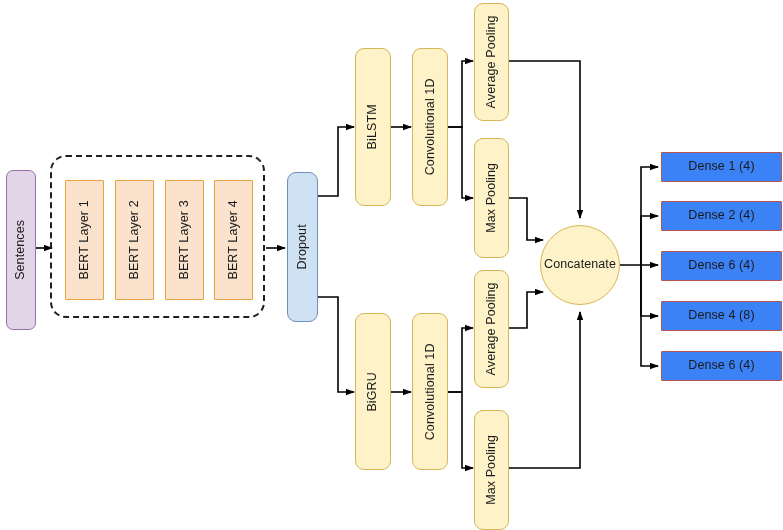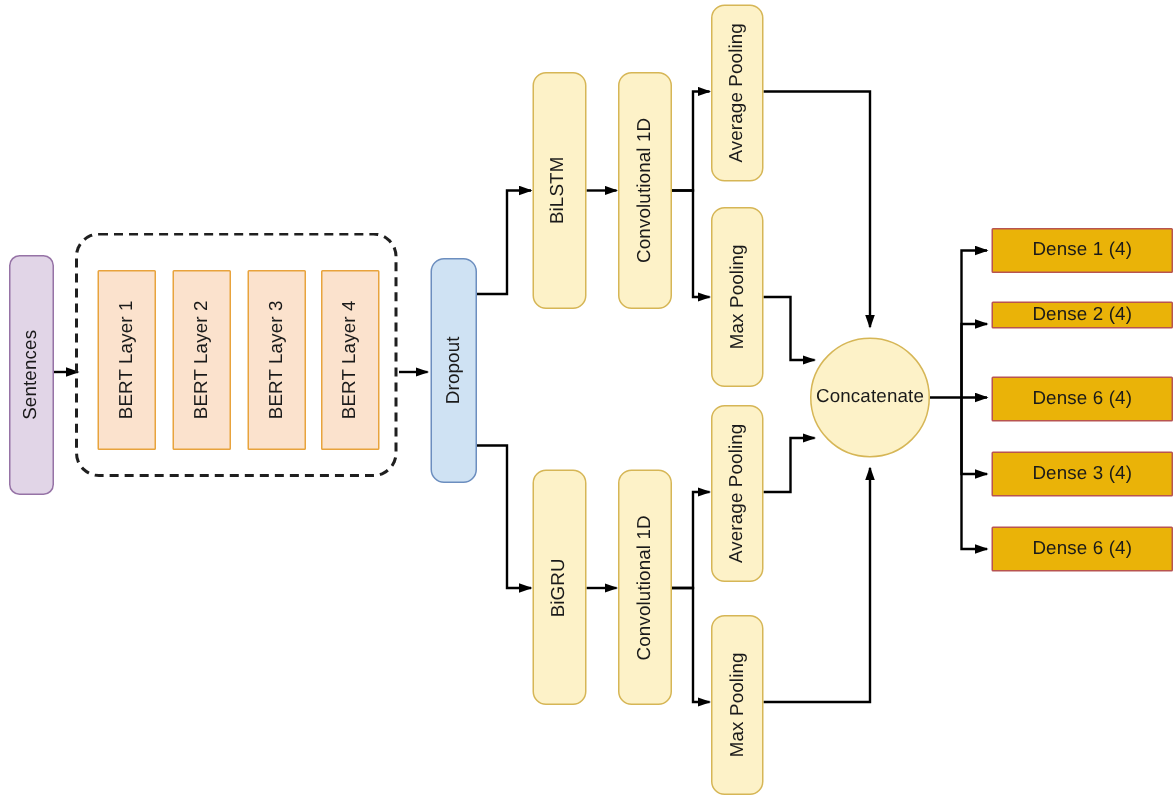--- a/index.html
+++ b/index.html
@@ -67,21 +67,21 @@
     border: 1px solid #d6b656;
     border-radius: 9px;
   }
   .concat {
     background: #fdf2c8;
     border: 1px solid #d6b656;
     border-radius: 50%;
   }
   .concat .lbl { font-size: 12.5px; }
   .dense {
-    background: #eab308;
+    background: #3b82f6;
     border: 1px solid #b85450;
     border-radius: 1px;
     text-align: center;
   }
 </style>
 </head>
 <body>
 
 <div id="canvas">
 
@@ -178,26 +178,26 @@
     <span class="lbl">Max Pooling</span>
   </div>
 
   <div class="node concat" style="left:540px; top:225px; width:80px; height:80px;">
     <span class="lbl">Concatenate</span>
   </div>
 
   <div class="node dense" style="left:661px; top:152px; width:121px; height:30px;">
     <span class="lbl">Dense 1 (4)</span>
   </div>
-  <div class="node dense" style="left:661px; top:201px; width:121px; height:18px;">
+  <div class="node dense" style="left:661px; top:201px; width:121px; height:30px;">
     <span class="lbl">Dense 2 (4)</span>
   </div>
   <div class="node dense" style="left:661px; top:251px; width:121px; height:30px;">
     <span class="lbl">Dense 6 (4)</span>
   </div>
   <div class="node dense" style="left:661px; top:301px; width:121px; height:30px;">
-    <span class="lbl">Dense 3 (4)</span>
+    <span class="lbl">Dense 4 (8)</span>
   </div>
   <div class="node dense" style="left:661px; top:351px; width:121px; height:30px;">
     <span class="lbl">Dense 6 (4)</span>
   </div>
 
 </div>
 
 </body></html>

